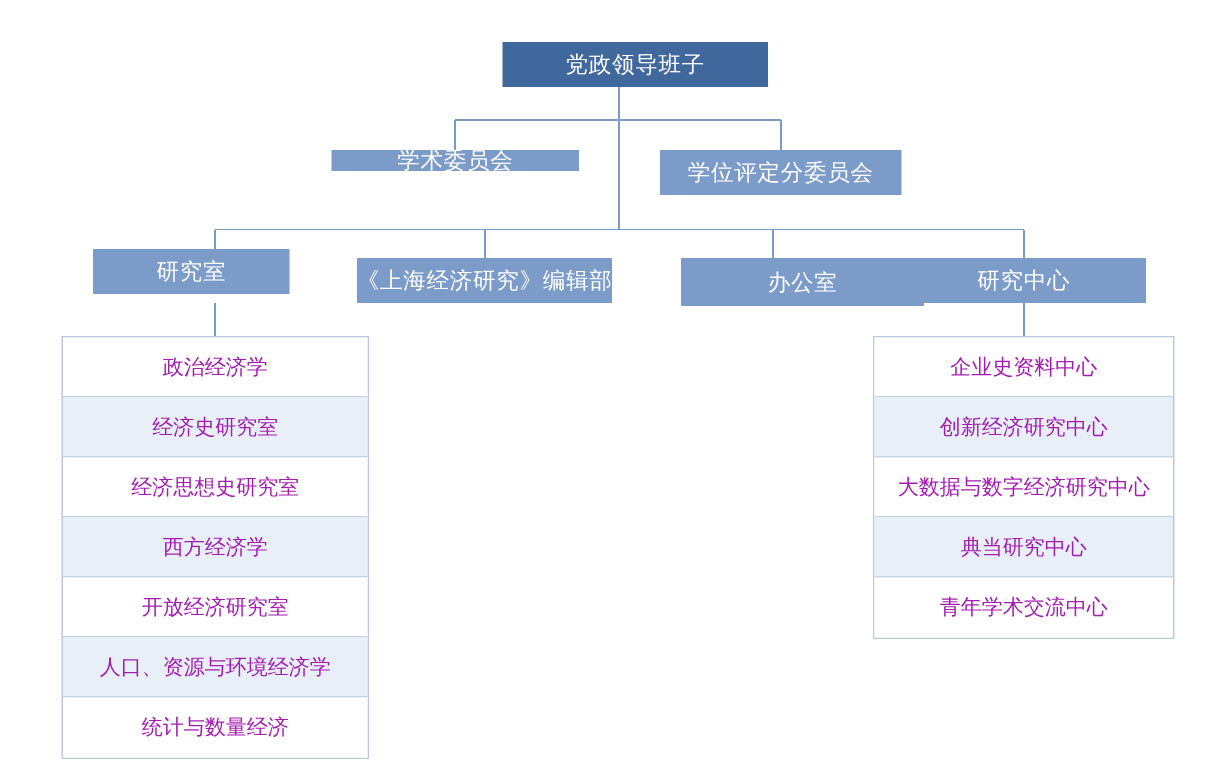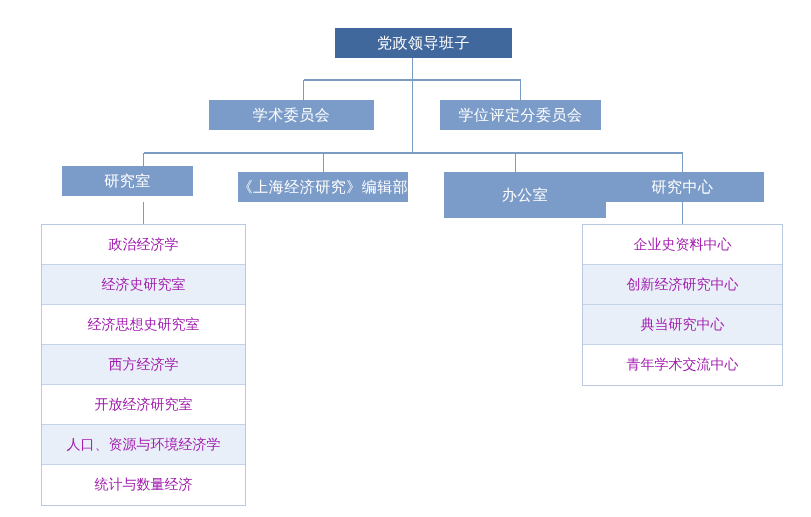--- a/index.html
+++ b/index.html
@@ -91,38 +91,39 @@
       <path d="M515.5 153 L515.5 172"></path>
       <path d="M682.5 153 L682.5 172"></path>
 
       <path d="M143.5 202 L143.5 224"></path>
       <path d="M682.5 202 L682.5 224"></path>
     </g>
   </svg>
 
   <div class="node root" style="left:335px; top:28px; width:177px; height:30px;">党政领导班子</div>
 
-  <div class="node level2" style="left:209px; top:100px; width:165px; height:30px;">学术委员会</div>
+  <div class="node level2" style="left:221px; top:100px; width:165px; height:14px;">学术委员会</div>
   <div class="node level2" style="left:440px; top:100px; width:161px; height:30px;">学位评定分委员会</div>
 
   <div class="node level3" style="left:62px; top:166px; width:131px; height:30px;">研究室</div>
   <div class="node level3" style="left:238px; top:172px; width:170px; height:30px;">《上海经济研究》编辑部</div>
-  <div class="node level3" style="left:444px; top:172px; width:162px; height:46px;">办公室</div>
+  <div class="node level3" style="left:454px; top:172px; width:162px; height:32px;">办公室</div>
   <div class="node level3" style="left:601px; top:172px; width:163px; height:30px;">研究中心</div>
 
   <div class="listbox" style="left:41px; top:224px; width:205px;">
     <div class="list-item">政治经济学</div>
     <div class="list-item alt">经济史研究室</div>
     <div class="list-item">经济思想史研究室</div>
     <div class="list-item alt">西方经济学</div>
     <div class="list-item">开放经济研究室</div>
     <div class="list-item alt">人口、资源与环境经济学</div>
     <div class="list-item last">统计与数量经济</div>
   </div>
 
   <div class="listbox" style="left:582px; top:224px; width:201px;">
     <div class="list-item">企业史资料中心</div>
     <div class="list-item alt">创新经济研究中心</div>
+    <div class="list-item">大数据与数字经济研究中心</div>
     <div class="list-item alt">典当研究中心</div>
     <div class="list-item last">青年学术交流中心</div>
   </div>
 
 </div>
 
 </body></html>

